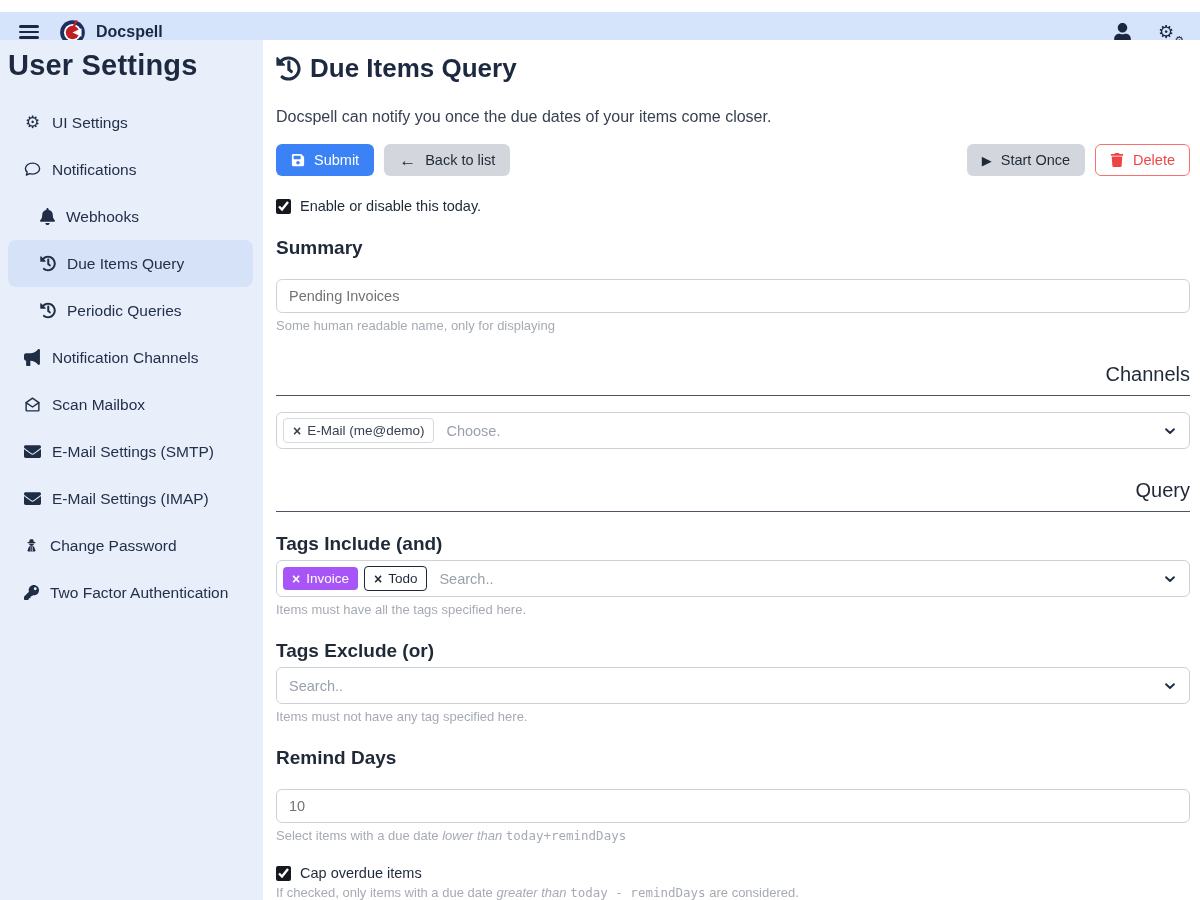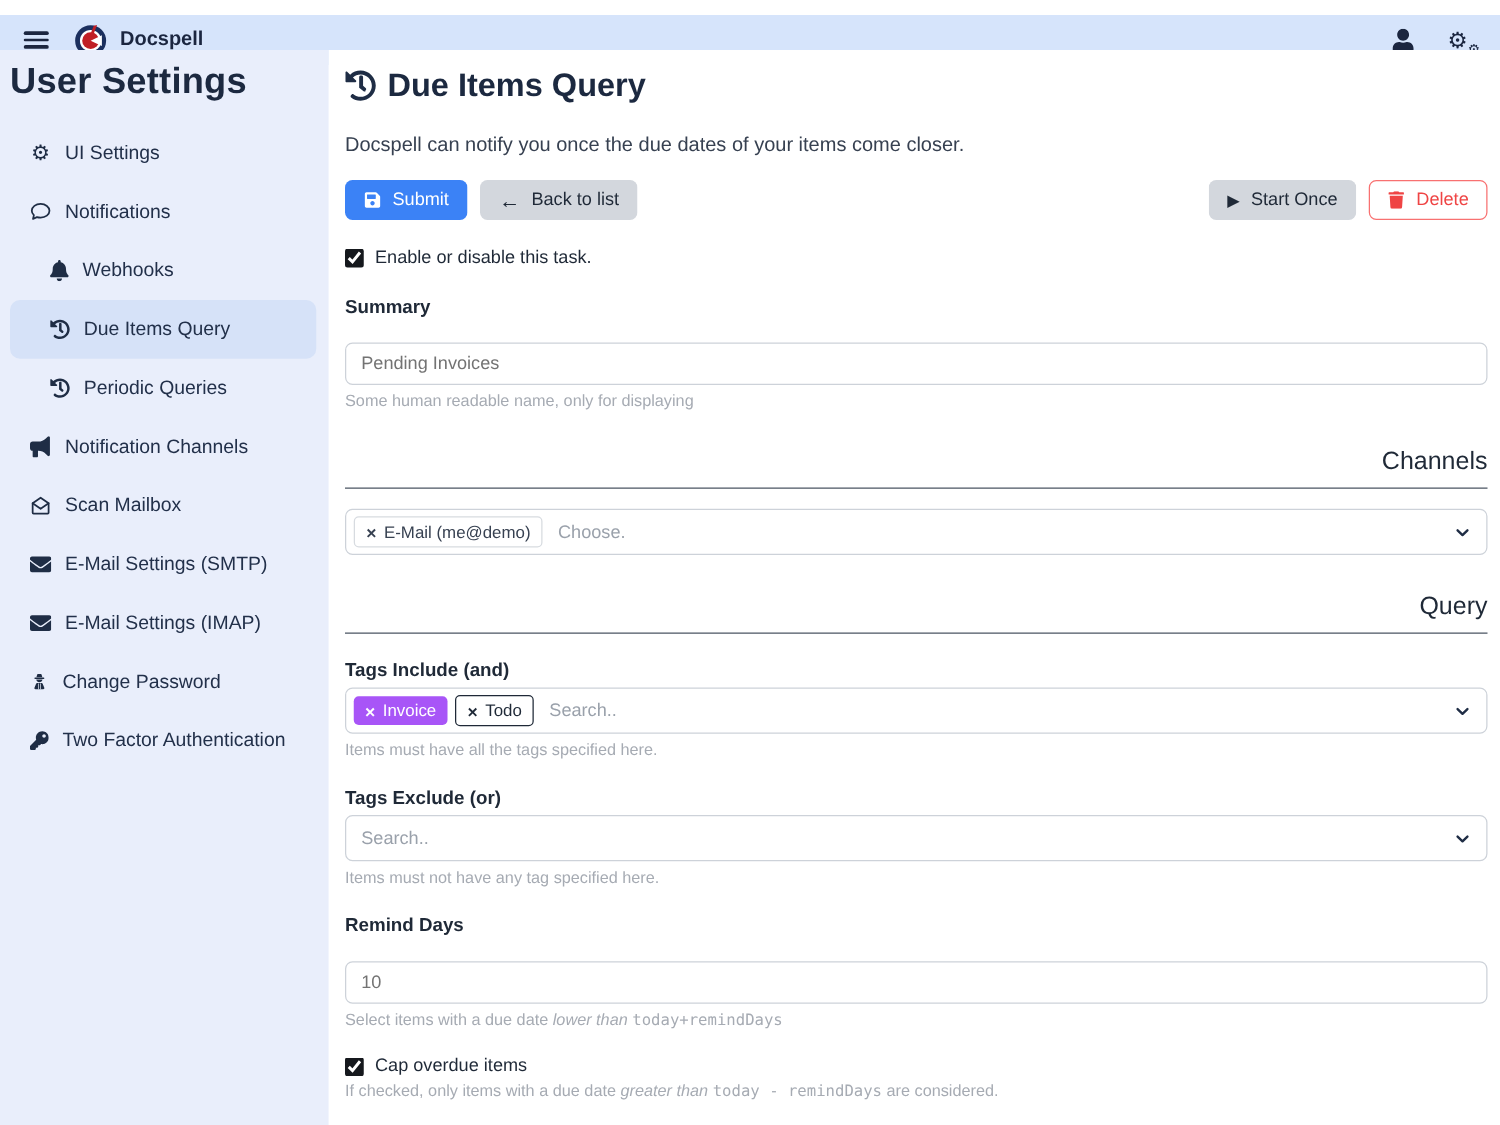--- a/index.html
+++ b/index.html
@@ -49,21 +49,21 @@
   .btn-danger { background:#fff; border-color:#f87171; color:#ef4444; }
   .btn-danger .icn { fill:#ef4444; width:14px; height:14px; }
   .btn + .btn { margin-left:10px; }
   .spacer { flex:1; }
   .arrow-glyph { font-size:17px; font-weight:bold; line-height:1; }
   .play-glyph { font-size:13px; line-height:1; }
 
   .check-row { margin-top:22px; display:flex; align-items:center; gap:9px; font-size:14.5px; color:#1f2937; }
   .check-row input { width:15px; height:15px; accent-color:#15181d; }
 
-  .field-label { margin-top:23px; font-size:15px; font-weight:bold; color:#1f2937; }
+  .field-label { margin-top:23px; font-size:19px; font-weight:bold; color:#1f2937; }
   .text-input { margin-top:20px; width:100%; height:34px; border:1px solid #cdd2d9; border-radius:6px;
                 padding:0 12px; font-size:14.5px; color:#737373; font-family:inherit; background:#fff; }
   .helper { margin-top:5px; font-size:13px; color:#a6abb3; }
   .helper i { font-style:italic; }
   .helper .mono { font-family:"DejaVu Sans Mono","Liberation Mono",monospace; font-size:12.5px; }
 
   .section-h { margin-top:30px; font-size:20px; color:#1f2937; padding-bottom:9px;
                border-bottom:1px solid #4b5563;text-align:right; }
 
   .multiselect { margin-top:16px; height:37px; border:1px solid #cdd2d9; border-radius:6px;
@@ -225,21 +225,21 @@
     <button class="btn btn-danger">
       <svg class="icn" viewBox="0 0 448 512">
         <path d="M432 32H312l-9.4-18.7A24 24 0 0 0 281.1 0H166.8a23.7 23.7 0 0 0-21.4 13.3L136 32H16A16 16 0 0 0 0 48v32a16 16 0 0 0 16 16h416a16 16 0 0 0 16-16V48a16 16 0 0 0-16-16zM53.2 467a48 48 0 0 0 47.9 45h245.8a48 48 0 0 0 47.9-45L416 128H32z"></path>
       </svg>
       <span>Delete</span>
     </button>
   </div>
 
   <label class="check-row">
     <input type="checkbox" checked="" style="">
-    <span>Enable or disable this task.</span>
+    <span>Enable or disable this today.</span>
   </label>
 
   <div class="field-label">Summary</div>
   <input class="text-input" type="text" value="Pending Invoices" style="">
   <div class="helper">Some human readable name, only for displaying</div>
 
   <div class="section-h">Channels</div>
   <div class="multiselect">
     <span class="chip chip-light">
       <span class="x">×</span>

